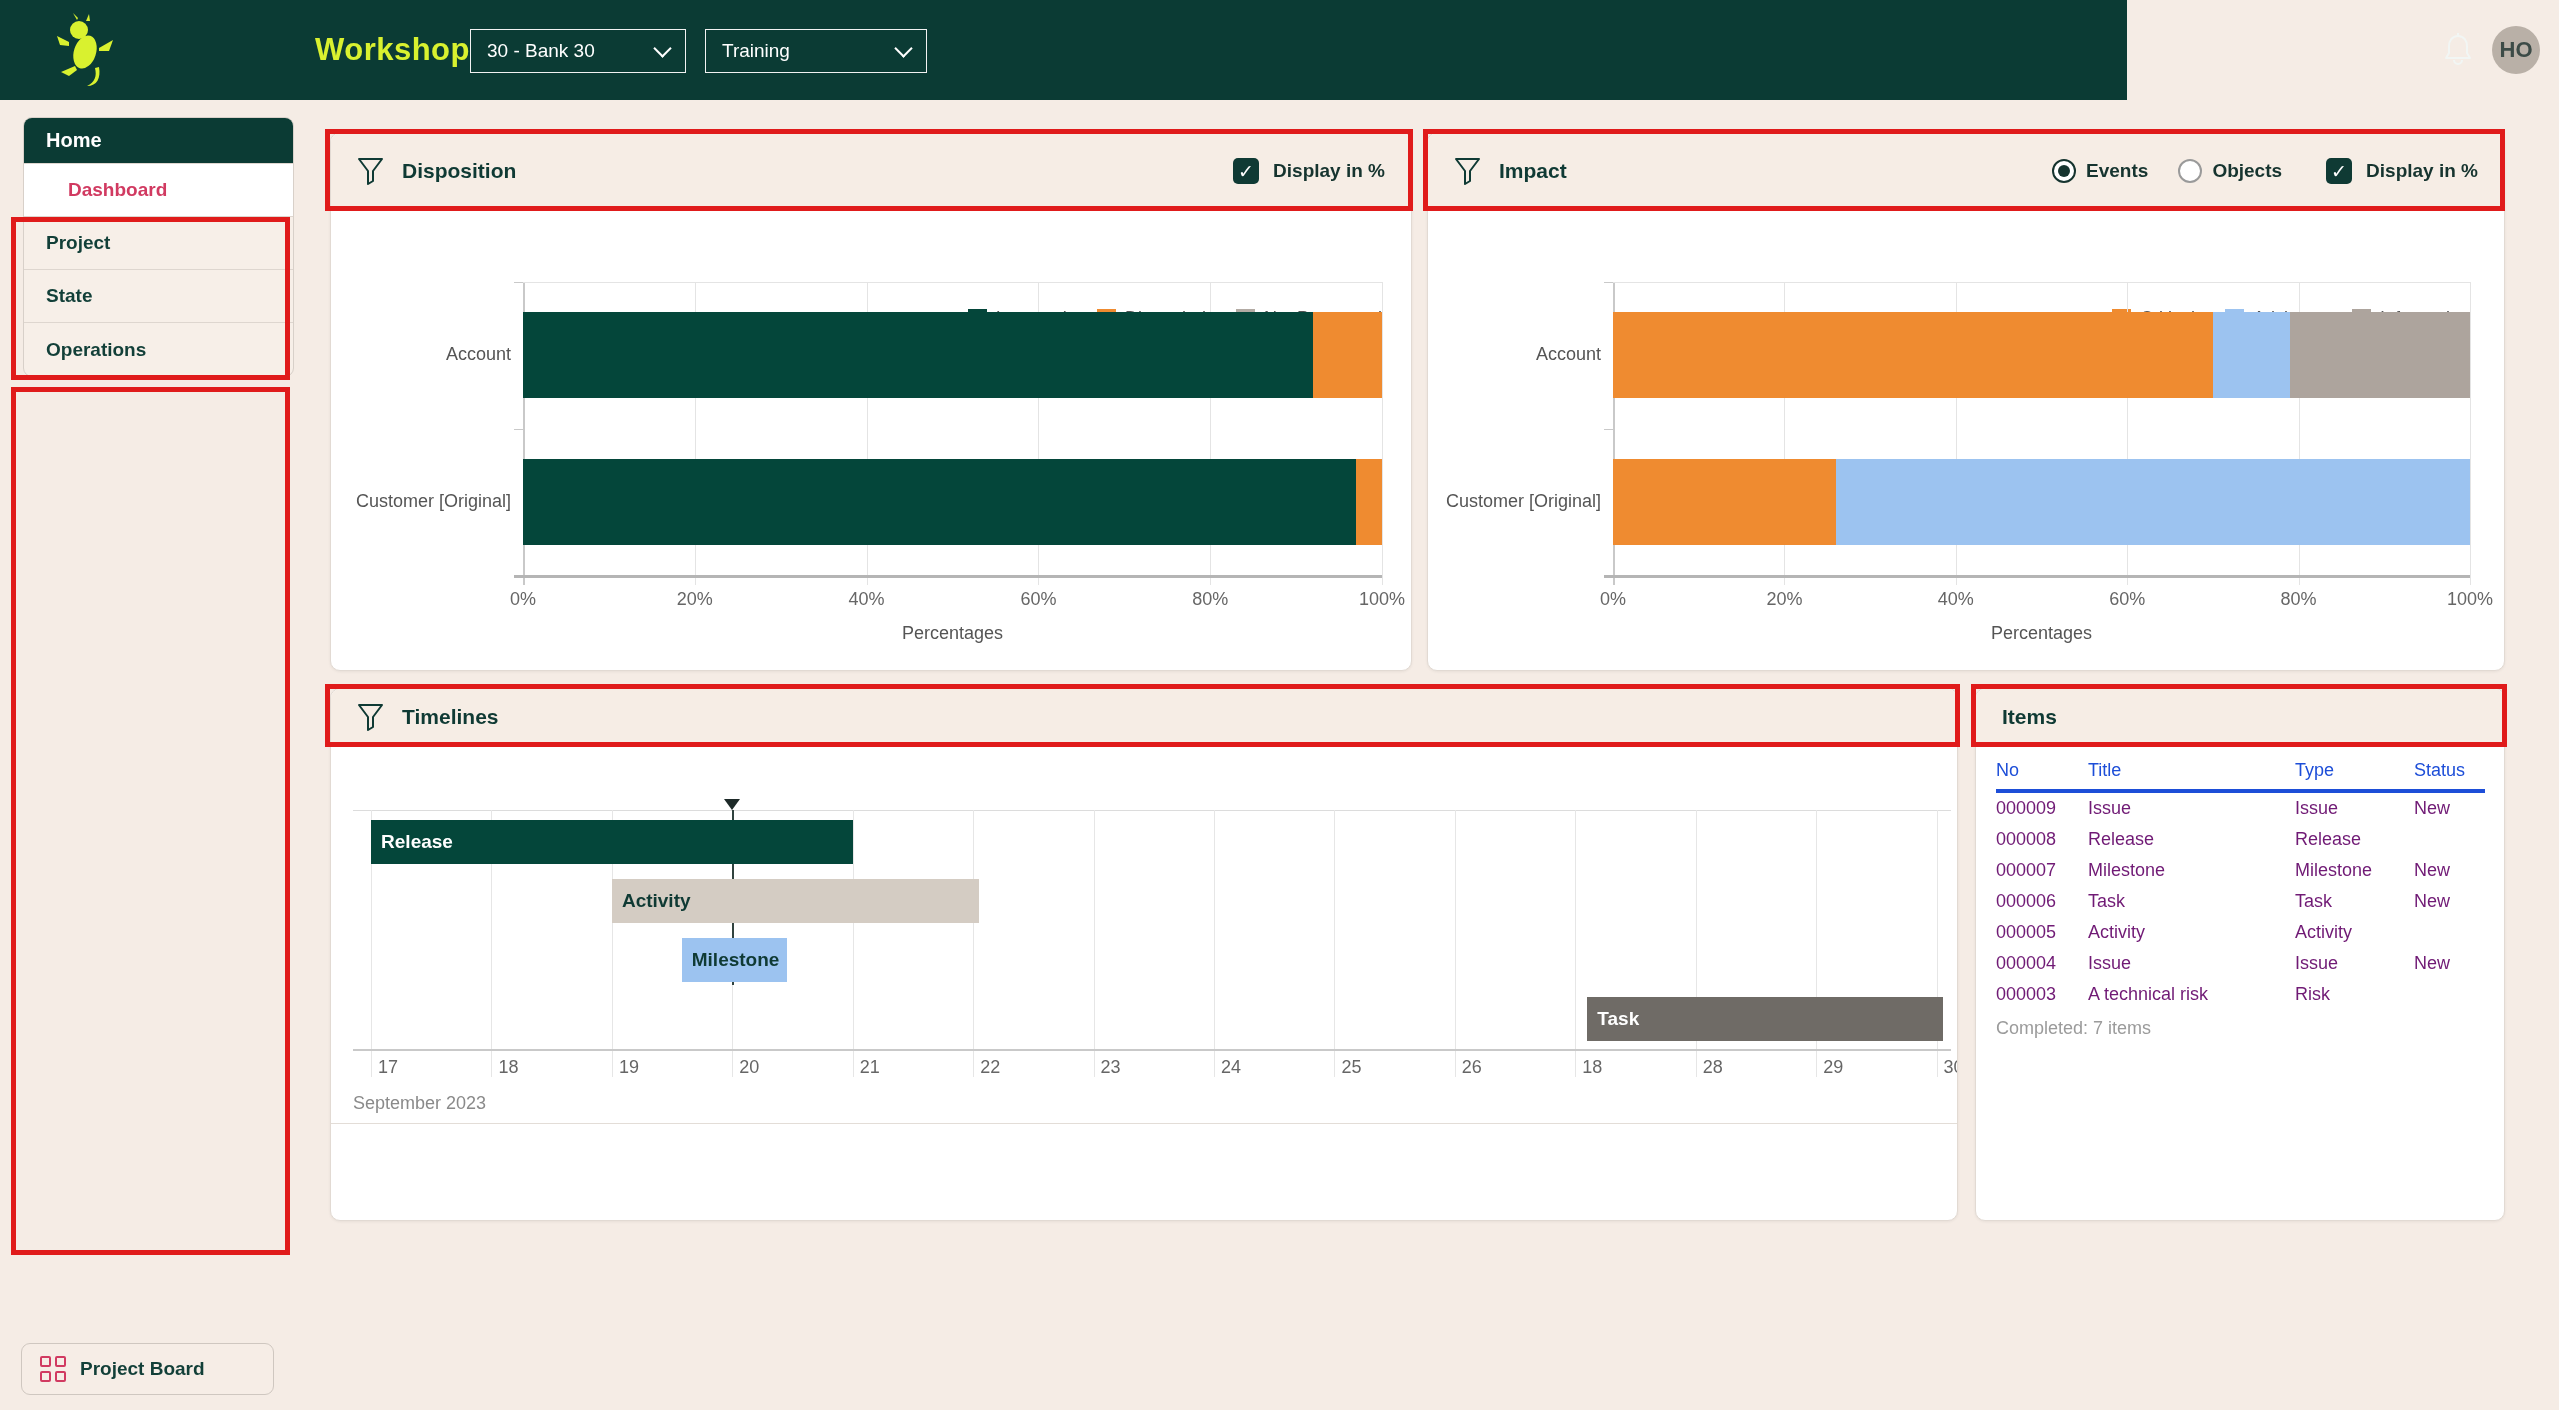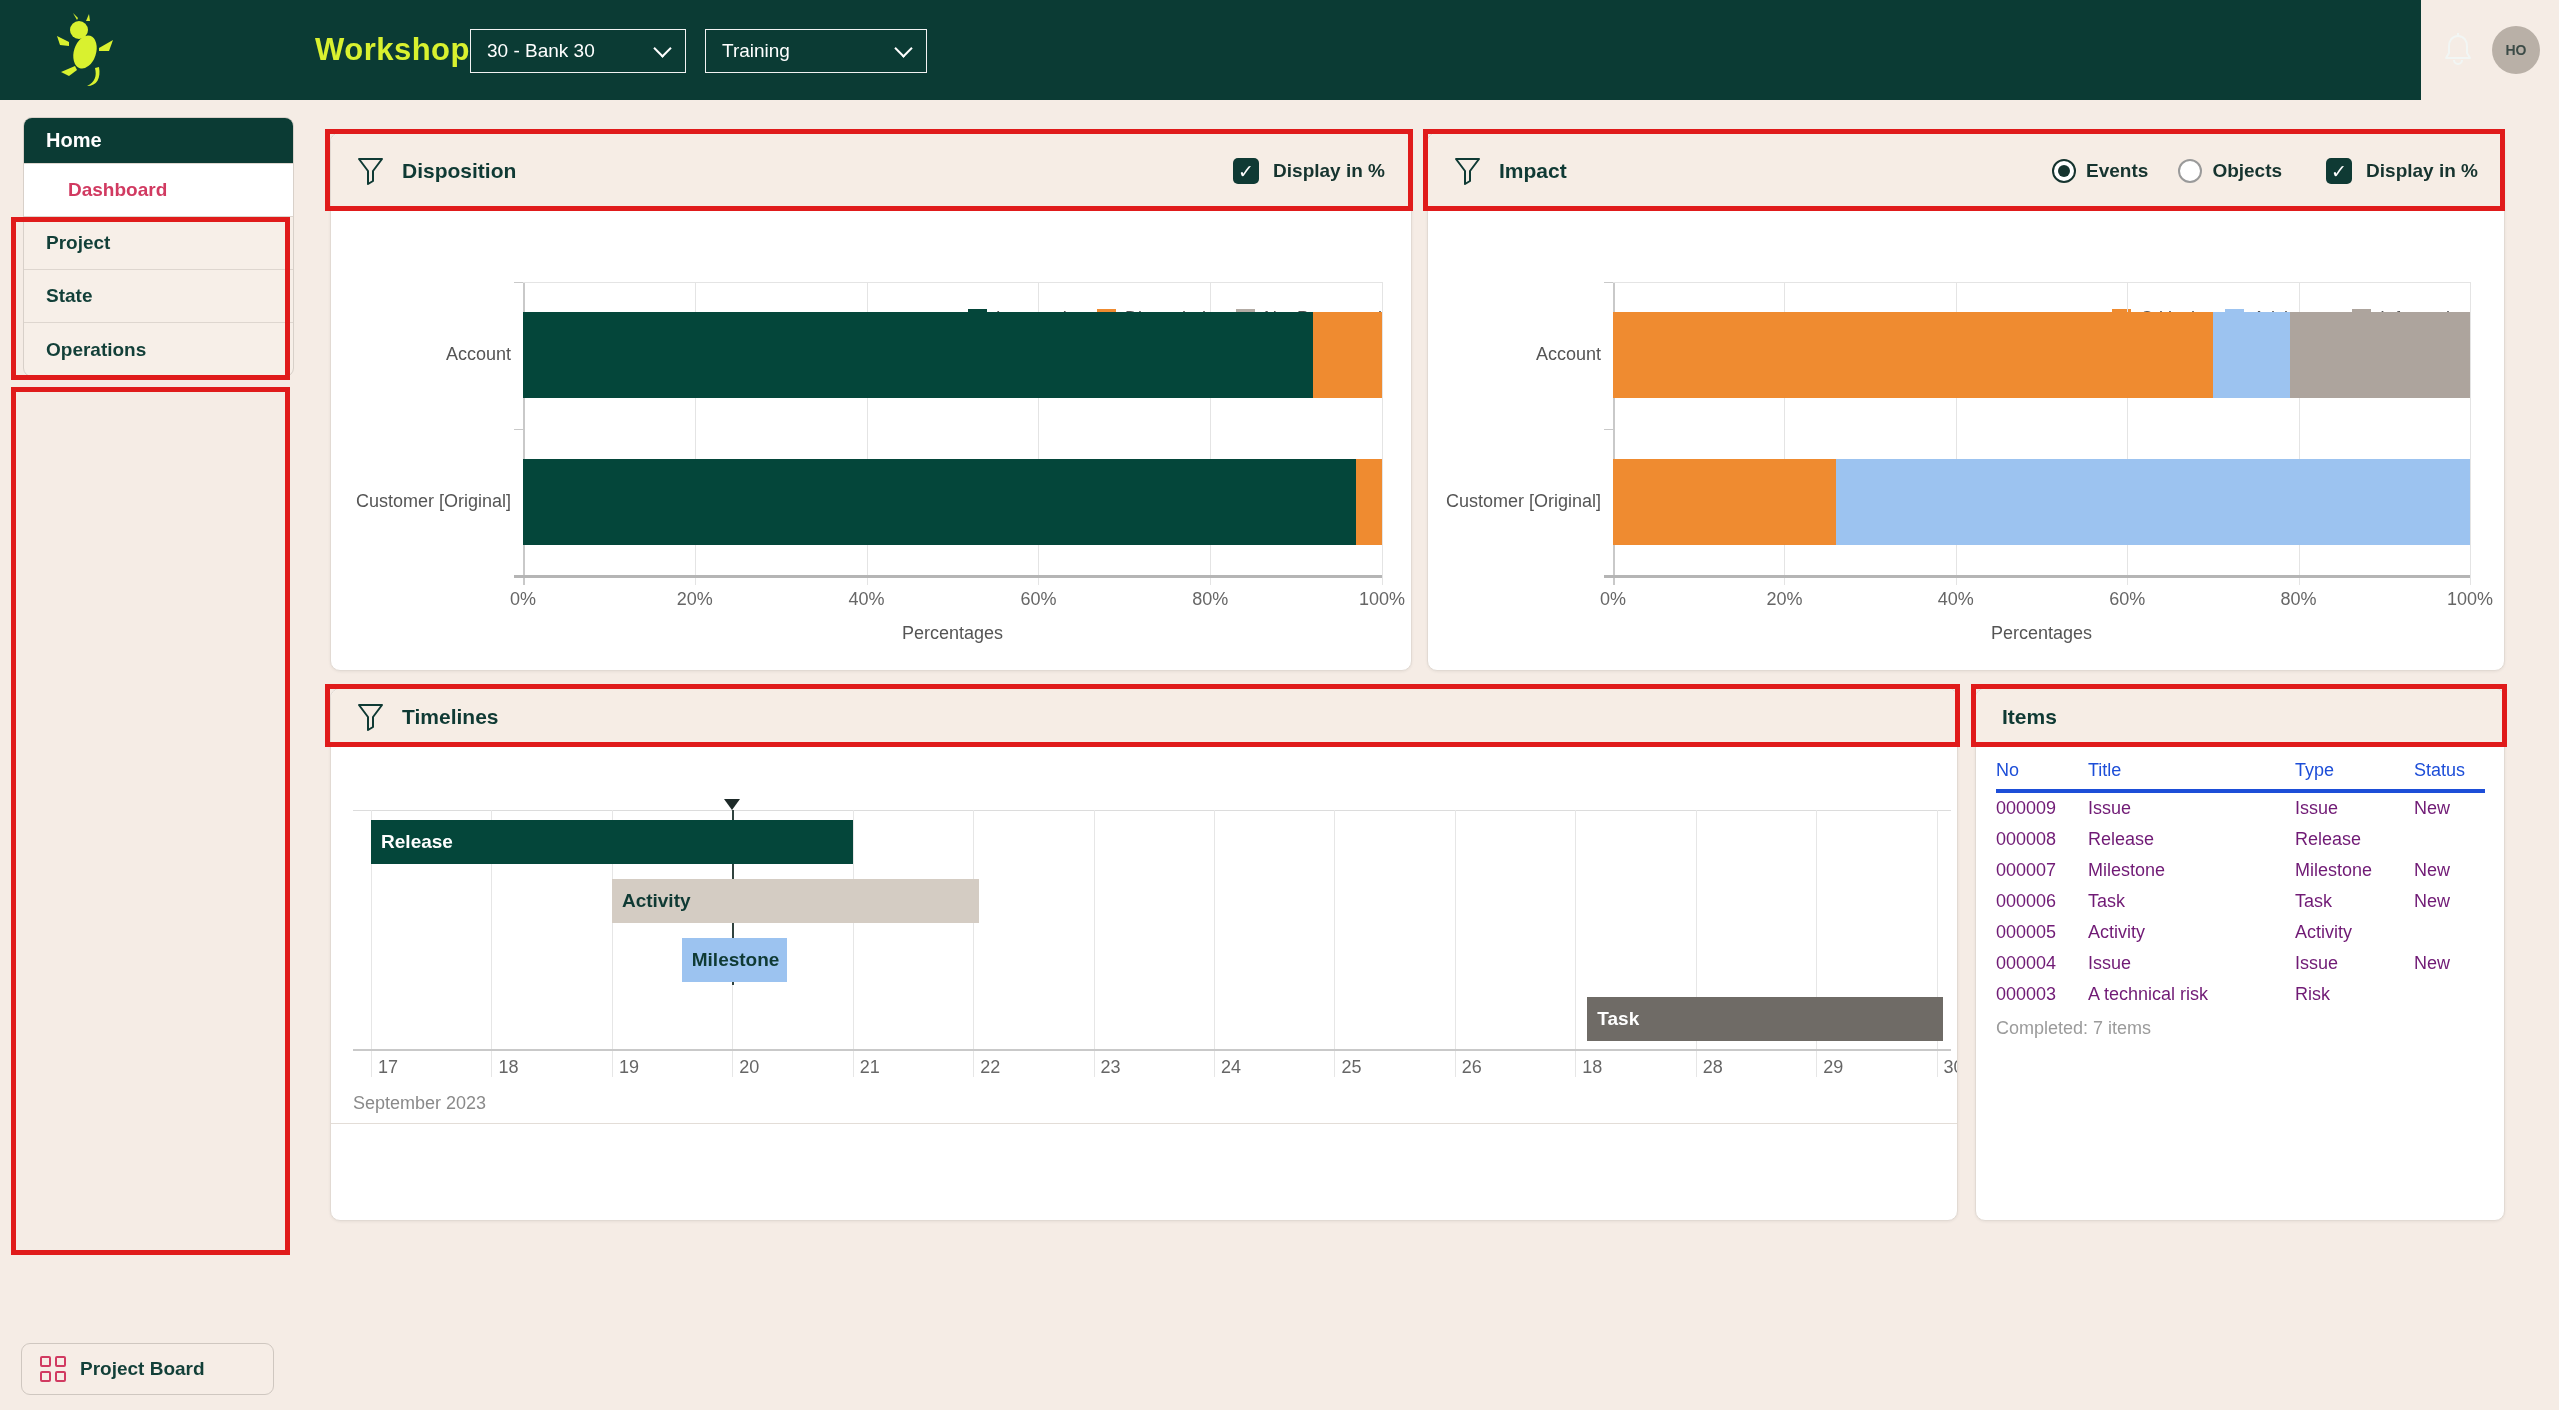--- a/index.html
+++ b/index.html
@@ -1,31 +1,31 @@
 <!DOCTYPE html>
 <html><head>
 <meta charset="utf-8">
 <style>
   html,body{margin:0;padding:0;background:#e9e2db;font-family:"Liberation Sans",sans-serif;}
   #app{position:relative;width:2559px;height:1410px;background:#f5ece5;overflow:hidden;}
 
   
-  #topbar{position:absolute;left:0;top:0;width:2421px;height:100px;background:#0b3b34;}
+  #topbar{position:absolute;left:0;top:0;width:2127px;height:100px;background:#0b3b34;}
   .logo{position:absolute;left:55px;top:12px;width:64px;height:76px;}
   .app-title{position:absolute;left:315px;top:0;height:100px;display:flex;align-items:center;
     color:#d9f12f;font-size:31px;font-weight:bold;letter-spacing:.5px;}
   .tb-select{position:absolute;top:29px;height:44px;background:#0b3b34;border:1px solid #f2f2f2;
     color:#fff;font-size:19px;display:flex;align-items:center;padding:0 16px;box-sizing:border-box;cursor:pointer;}
   #select-project{left:470px;width:216px;}
   #select-mode{left:705px;width:222px;}
   .chev{margin-left:auto;width:11px;height:11px;border-right:2px solid #fff;border-bottom:2px solid #fff;
     transform:rotate(45deg);margin-top:-6px;}
   .bell{position:absolute;left:2438px;top:30px;width:40px;height:40px;cursor:pointer;}
   .avatar{position:absolute;left:2492px;top:26px;width:48px;height:48px;border-radius:50%;
-    background:#b9b0a7;color:#3c4b47;font-size:14px;font-weight:bold;display:flex;align-items:center;justify-content:center;cursor:pointer;text-align:right;}
+    background:#b9b0a7;color:#3c4b47;font-size:22px;font-weight:bold;display:flex;align-items:center;justify-content:center;cursor:pointer;text-align:right;}
 
   
   #nav-card{position:absolute;left:23px;top:117px;width:269px;border:1px solid #d8d0c9;border-radius:9px;
     overflow:hidden;background:#f7efe8;}
   .nav-row{display:flex;align-items:center;box-sizing:border-box;border-bottom:1px solid #ded6cf;cursor:pointer;}
   .nav-home{height:46px;background:#0b3b34;color:#fff;font-size:20px;font-weight:bold;padding-left:22px;}
   .nav-sub{height:53px;background:#fff;color:#d13a61;font-size:19px;font-weight:bold;padding-left:44px;}
   .nav-item{height:53px;color:#123f38;font-size:19px;font-weight:600;padding-left:22px;}
   .nav-row:last-child{border-bottom:none;}
 

